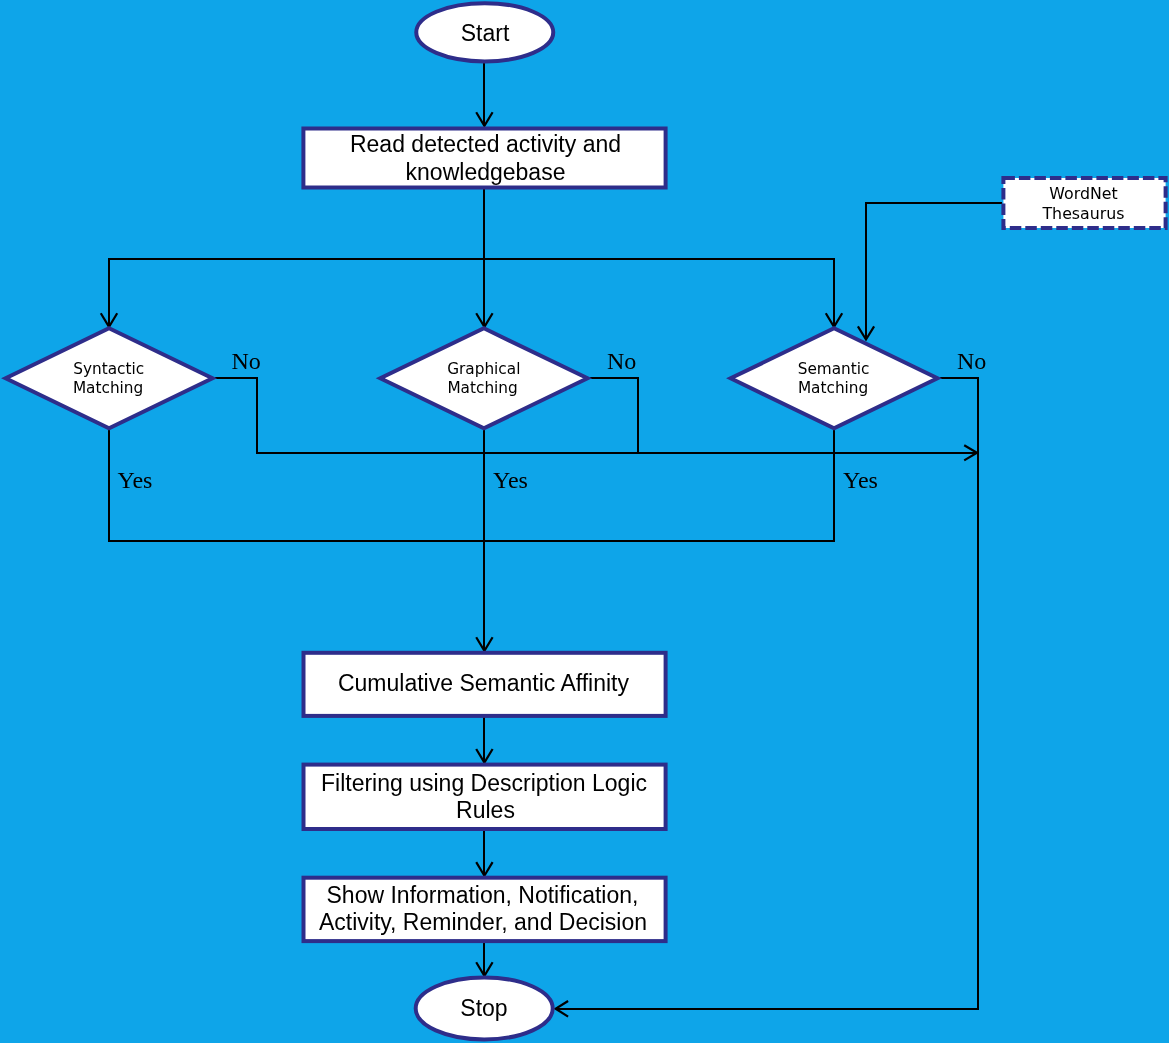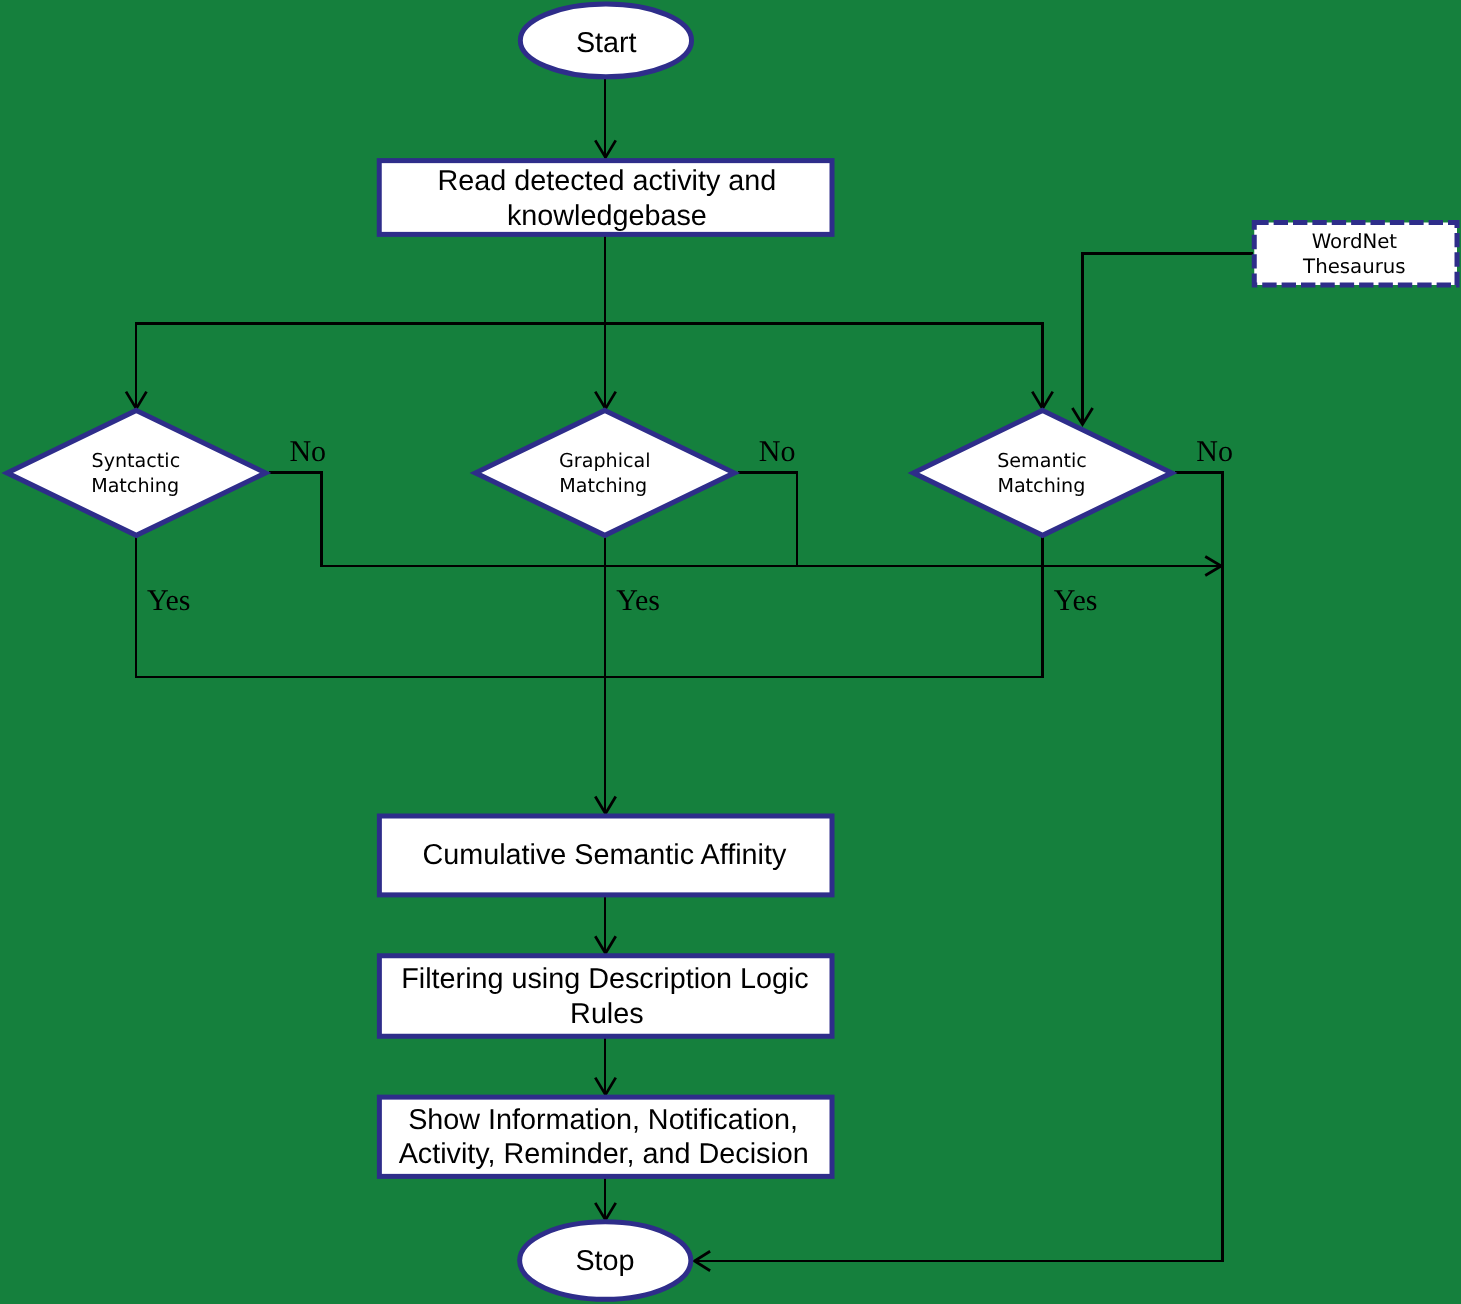--- a/index.html
+++ b/index.html
@@ -1,17 +1,17 @@
 <!DOCTYPE html>
 <html><head>
 <meta charset="utf-8">
 <title>Flowchart</title>
 <style>
   html,body{margin:0;padding:0;background:#ffffff;}
-  #page{position:relative;width:1169px;height:1043px;background:#15803d;overflow:hidden;}
+  #page{position:relative;width:1169px;height:1043px;background:#0ea5e9;overflow:hidden;}
   #fc{position:absolute;left:0;top:0;display:block;transform:translateZ(0);}
   .conn{stroke:#000000;stroke-width:2;fill:none;shape-rendering:crispEdges;}
   .arrowv{stroke:#000000;stroke-width:2.2;fill:none;stroke-linecap:butt;stroke-linejoin:miter;}
   .shp{fill:#ffffff;stroke:#2e2d8a;stroke-width:4;stroke-linejoin:miter;}
   .txt-main{font-family:"Liberation Sans",sans-serif;font-size:23px;fill:#000;}
   .txt-dia{font-family:"DejaVu Sans",sans-serif;font-size:15.3px;fill:#000;}
   .txt-word{font-family:"DejaVu Sans",sans-serif;font-size:15.8px;fill:#000;}
   .txt-yn{font-family:"Liberation Serif",serif;font-size:24px;fill:#000;}
 </style>
 </head>

